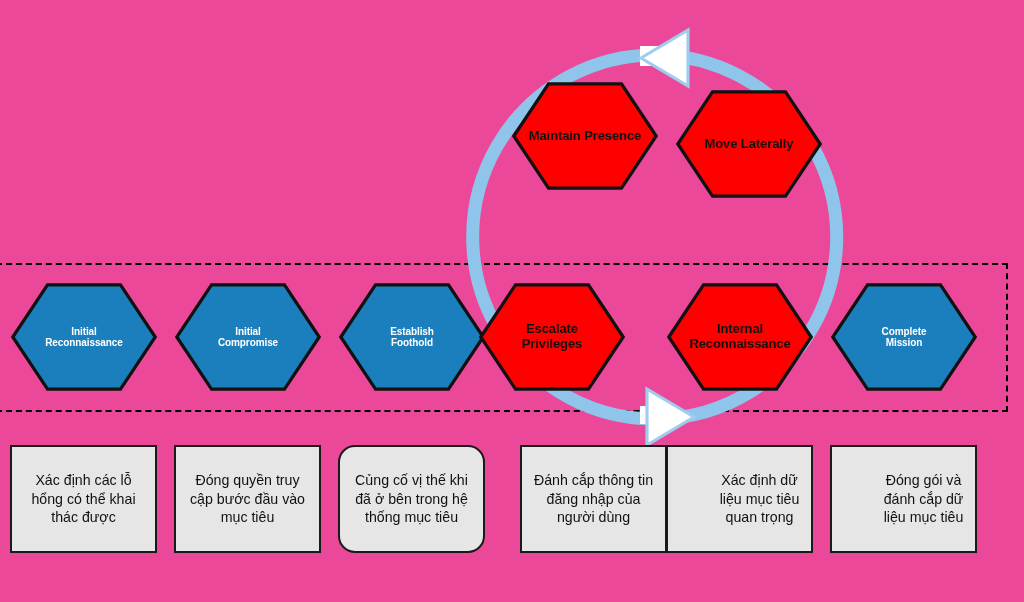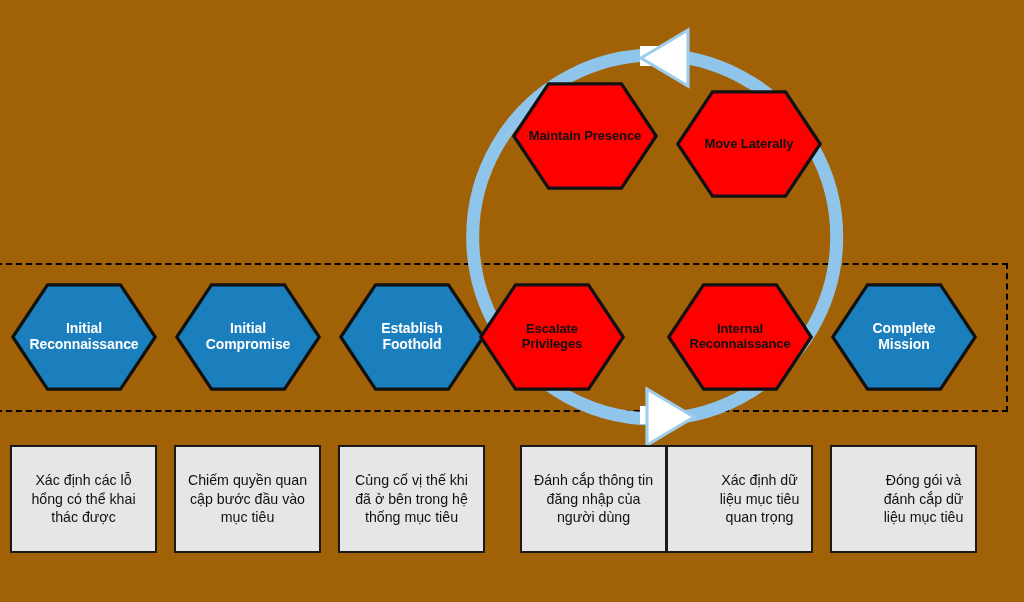--- a/index.html
+++ b/index.html
@@ -1,18 +1,18 @@
 <!DOCTYPE html>
 <html><head>
 <meta charset="utf-8">
 <style>
   html,body{margin:0;padding:0;background:#ffffff;}
   body{width:1024px;height:602px;overflow:hidden;
        font-family:"Liberation Sans","DejaVu Sans",sans-serif;}
-  #stage{position:relative;width:1024px;height:602px;background:#a16207;}
+  #stage{position:relative;width:1024px;height:602px;background:#ec4899;}
 
   
   .dashed-band{
     position:absolute;
     left:-4px; top:263px; width:1012px; height:149px;
     border:2px dashed #000;
     box-sizing:border-box;
     background:transparent;
     z-index:2;
   }
@@ -29,21 +29,21 @@
     width:146px; height:108px;
     z-index:5;
     display:flex; align-items:center; justify-content:center;
   }
   .hex svg{position:absolute;left:0;top:0;width:146px;height:108px;}
   .hex .hex-label{
     position:relative; z-index:2;
     text-align:center;
     line-height:1.13;
     font-weight:bold;
-    font-size:14px;
+    font-size:10px;
     letter-spacing:-0.1px;
     width:140px;
     pointer-events:none;
   }
   .hex.blue .hex-label{color:#ffffff;}
   .hex.red  .hex-label{color:#111111;}
   .hex.red  .hex-label{font-size:13px;}
 
   
   .descbox{
@@ -159,23 +159,23 @@
     <div class="hex-label">
       <div>Complete</div>
       <div>Mission</div>
     </div>
   </div>
 
   <div class="descbox" style="left:10px; top:445px;">
     <div class="desc-text">Xác định các lỗ hổng có thể khai thác được</div>
   </div>
   <div class="descbox" style="left:174px; top:445px;">
-    <div class="desc-text">Chiếm quyền quan cập bước đầu vào mục tiêu</div>
+    <div class="desc-text">Đóng quyền truy cập bước đầu vào mục tiêu</div>
   </div>
-  <div class="descbox" style="left:338px; top:445px;">
+  <div class="descbox" style="left:338px; top:445px;border-radius:17px;">
     <div class="desc-text">Củng cố vị thế khi đã ở bên trong hệ thống mục tiêu</div>
   </div>
   <div class="descbox" style="left:486px; top:445px;margin-left:34px;">
     <div class="desc-text">Đánh cắp thông tin đăng nhập của người dùng</div>
   </div>
   <div class="descbox" style="left:666px; top:445px;padding-left:40px;">
     <div class="desc-text">Xác định dữ liệu mục tiêu quan trọng</div>
   </div>
   <div class="descbox" style="left:830px; top:445px;padding-left:40px;">
     <div class="desc-text">Đóng gói và đánh cắp dữ liệu mục tiêu</div>

